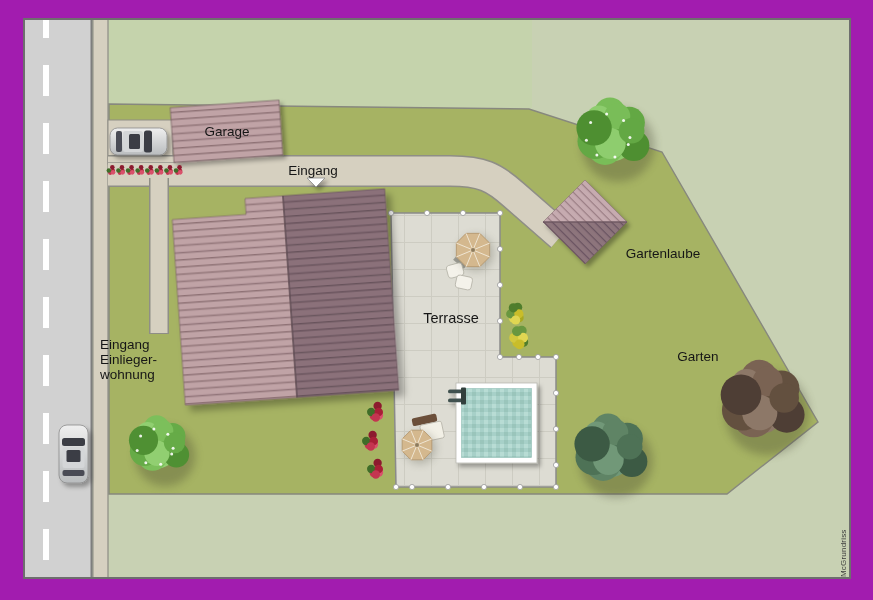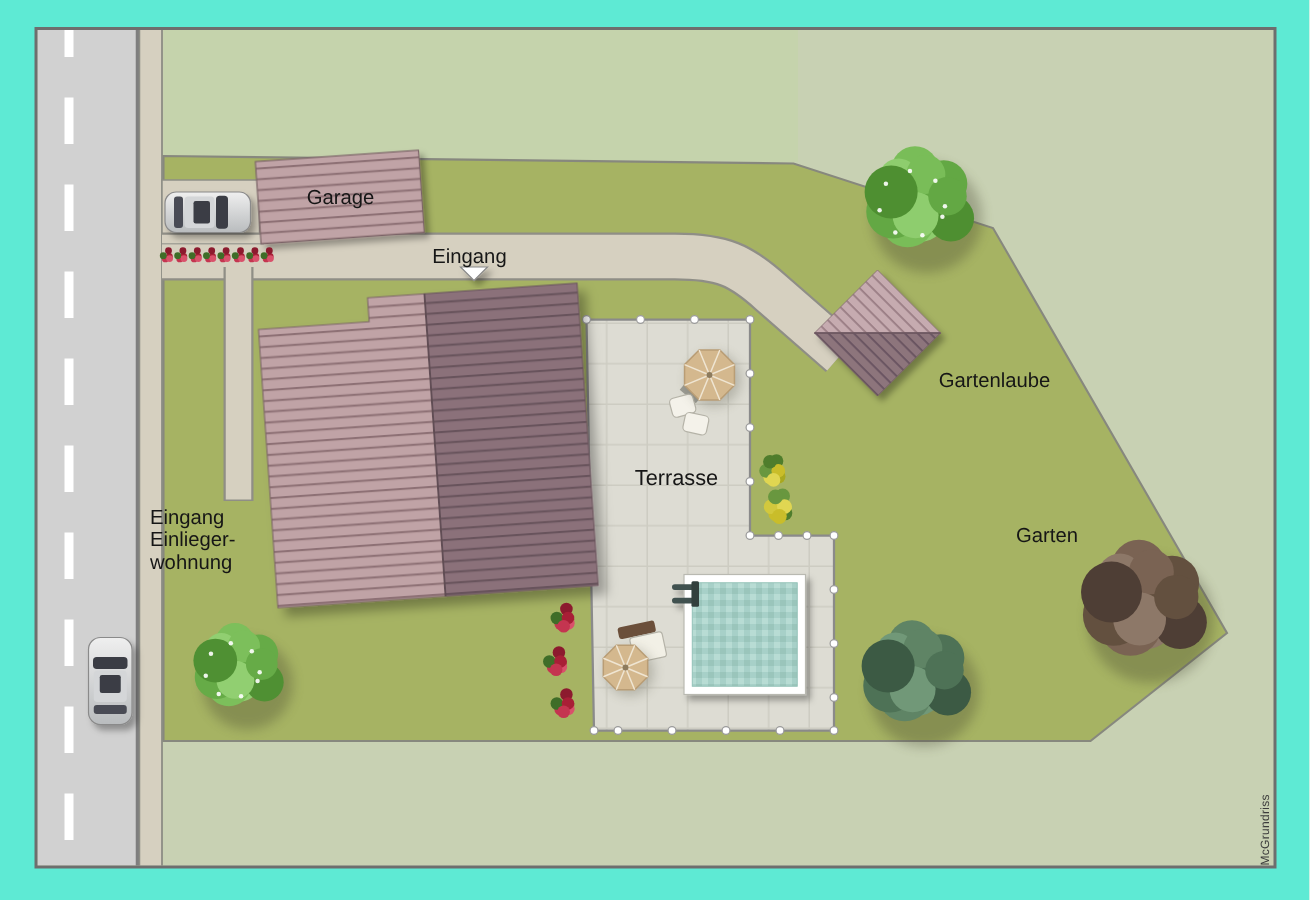--- a/index.html
+++ b/index.html
@@ -1,16 +1,16 @@
 <!DOCTYPE html>
 <html><head>
 <meta charset="utf-8">
 <style>
   html,body{margin:0;padding:0;background:#ffffff;}
-  .stage{position:relative;width:873px;height:600px;background:#5eead4;overflow:hidden;
+  .stage{position:relative;width:873px;height:600px;background:#a21caf;overflow:hidden;
          font-family:"Liberation Sans", sans-serif;}
   svg{position:absolute;left:0;top:0;}
   text{font-family:"Liberation Sans", sans-serif;fill:#161616;}
   .lbl{font-size:13.5px;}
   .lbl-big{font-size:14.5px;}
   .credit{font-size:8px;fill:#3c3c3c;letter-spacing:.2px;}
 </style>
 </head>
 <body>
 

